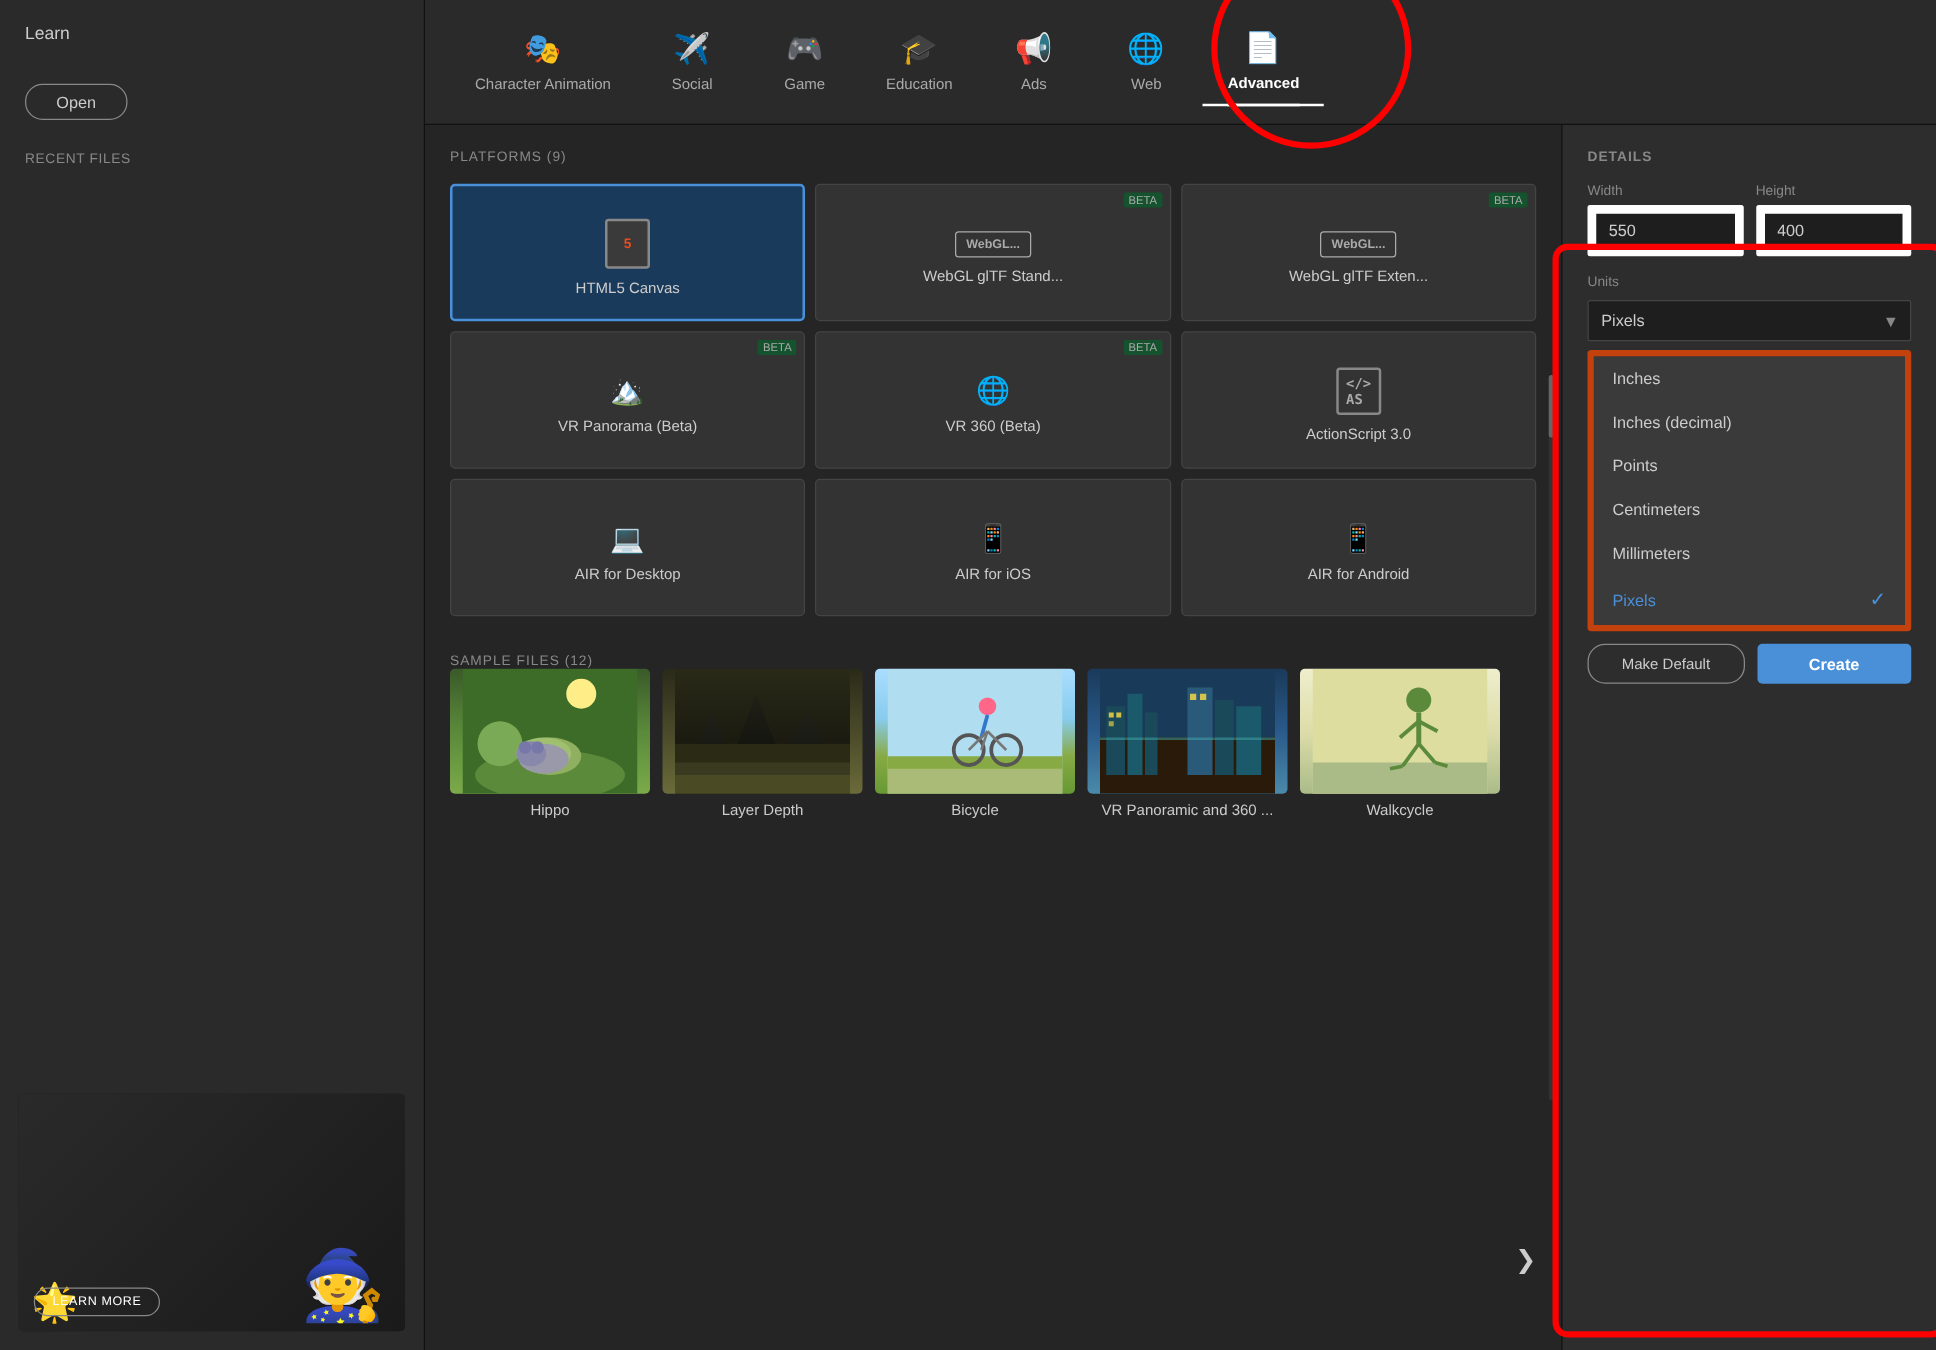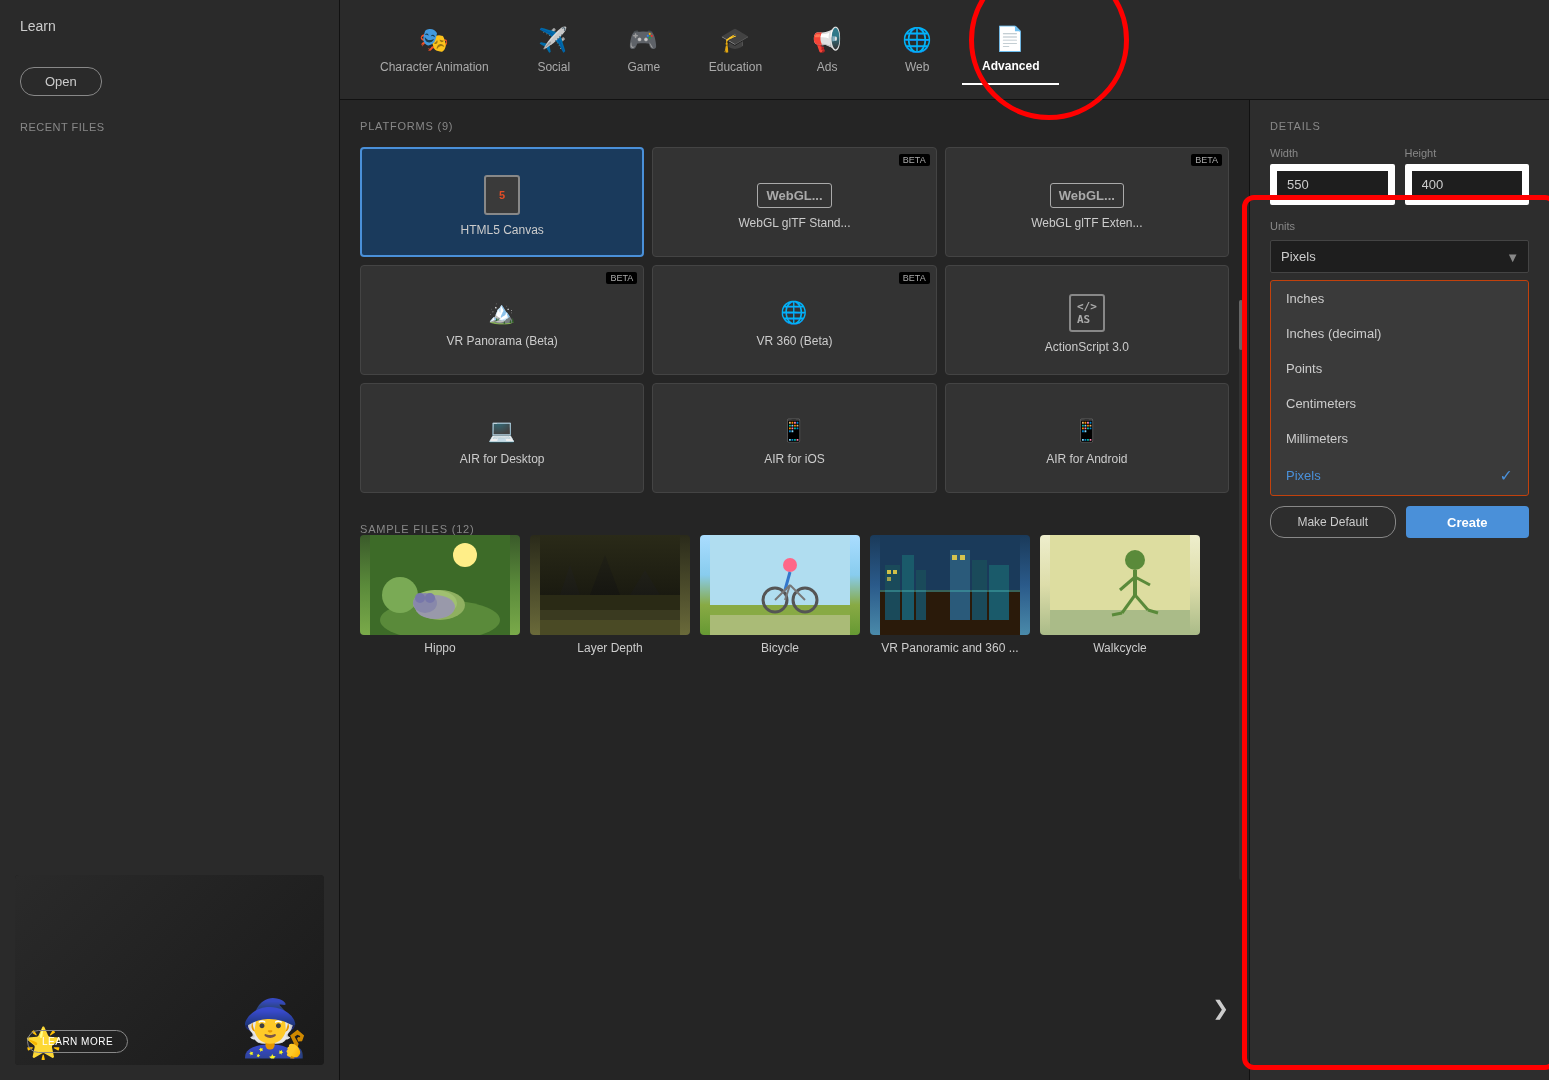--- a/index.html
+++ b/index.html
@@ -165,29 +165,29 @@
     .platform-card-label {
       font-size: 12px;
       text-align: center;
       color: #ccc;
     }
 
     .platform-card-badge {
       position: absolute;
       top: 6px;
       right: 6px;
-      background: #000000;
+      background: #14532d;
       color: #aaa;
       font-size: 9px;
       padding: 1px 4px;
       border-radius: 2px;
     }
 
     .platform-webgl-icon {
-      font-size: 13px;
+      font-size: 10px;
       font-weight: bold;
       color: #aaa;
       border: 1px solid #aaa;
       padding: 4px 8px;
       border-radius: 3px;
       margin-bottom: 8px;
     }
 
     
     .sample-files-title {
@@ -261,20 +261,21 @@
       flex-direction: column;
       position: relative;
     }
 
     .details-title {
       font-size: 11px;
       color: #888;
       text-transform: uppercase;
       letter-spacing: 0.8px;
       margin-bottom: 15px;
+      font-weight: bold;
     }
 
     .details-row {
       display: flex;
       gap: 10px;
       margin-bottom: 15px;
       justify-content: space-between;
     }
 
     .details-field {
@@ -326,21 +327,21 @@
       right: 10px;
       top: 50%;
       transform: translateY(-50%);
       color: #888;
       pointer-events: none;
     }
 
     
     .dropdown-menu {
       background: #3a3a3a;
-      border: 1px solid #c2410c;
+      border: 5px solid #c2410c;
       border-radius: 3px;
       margin-top: 2px;
       overflow: hidden;
     }
 
     .dropdown-item {
       padding: 10px 15px;
       cursor: pointer;
       display: flex;
       align-items: center;

